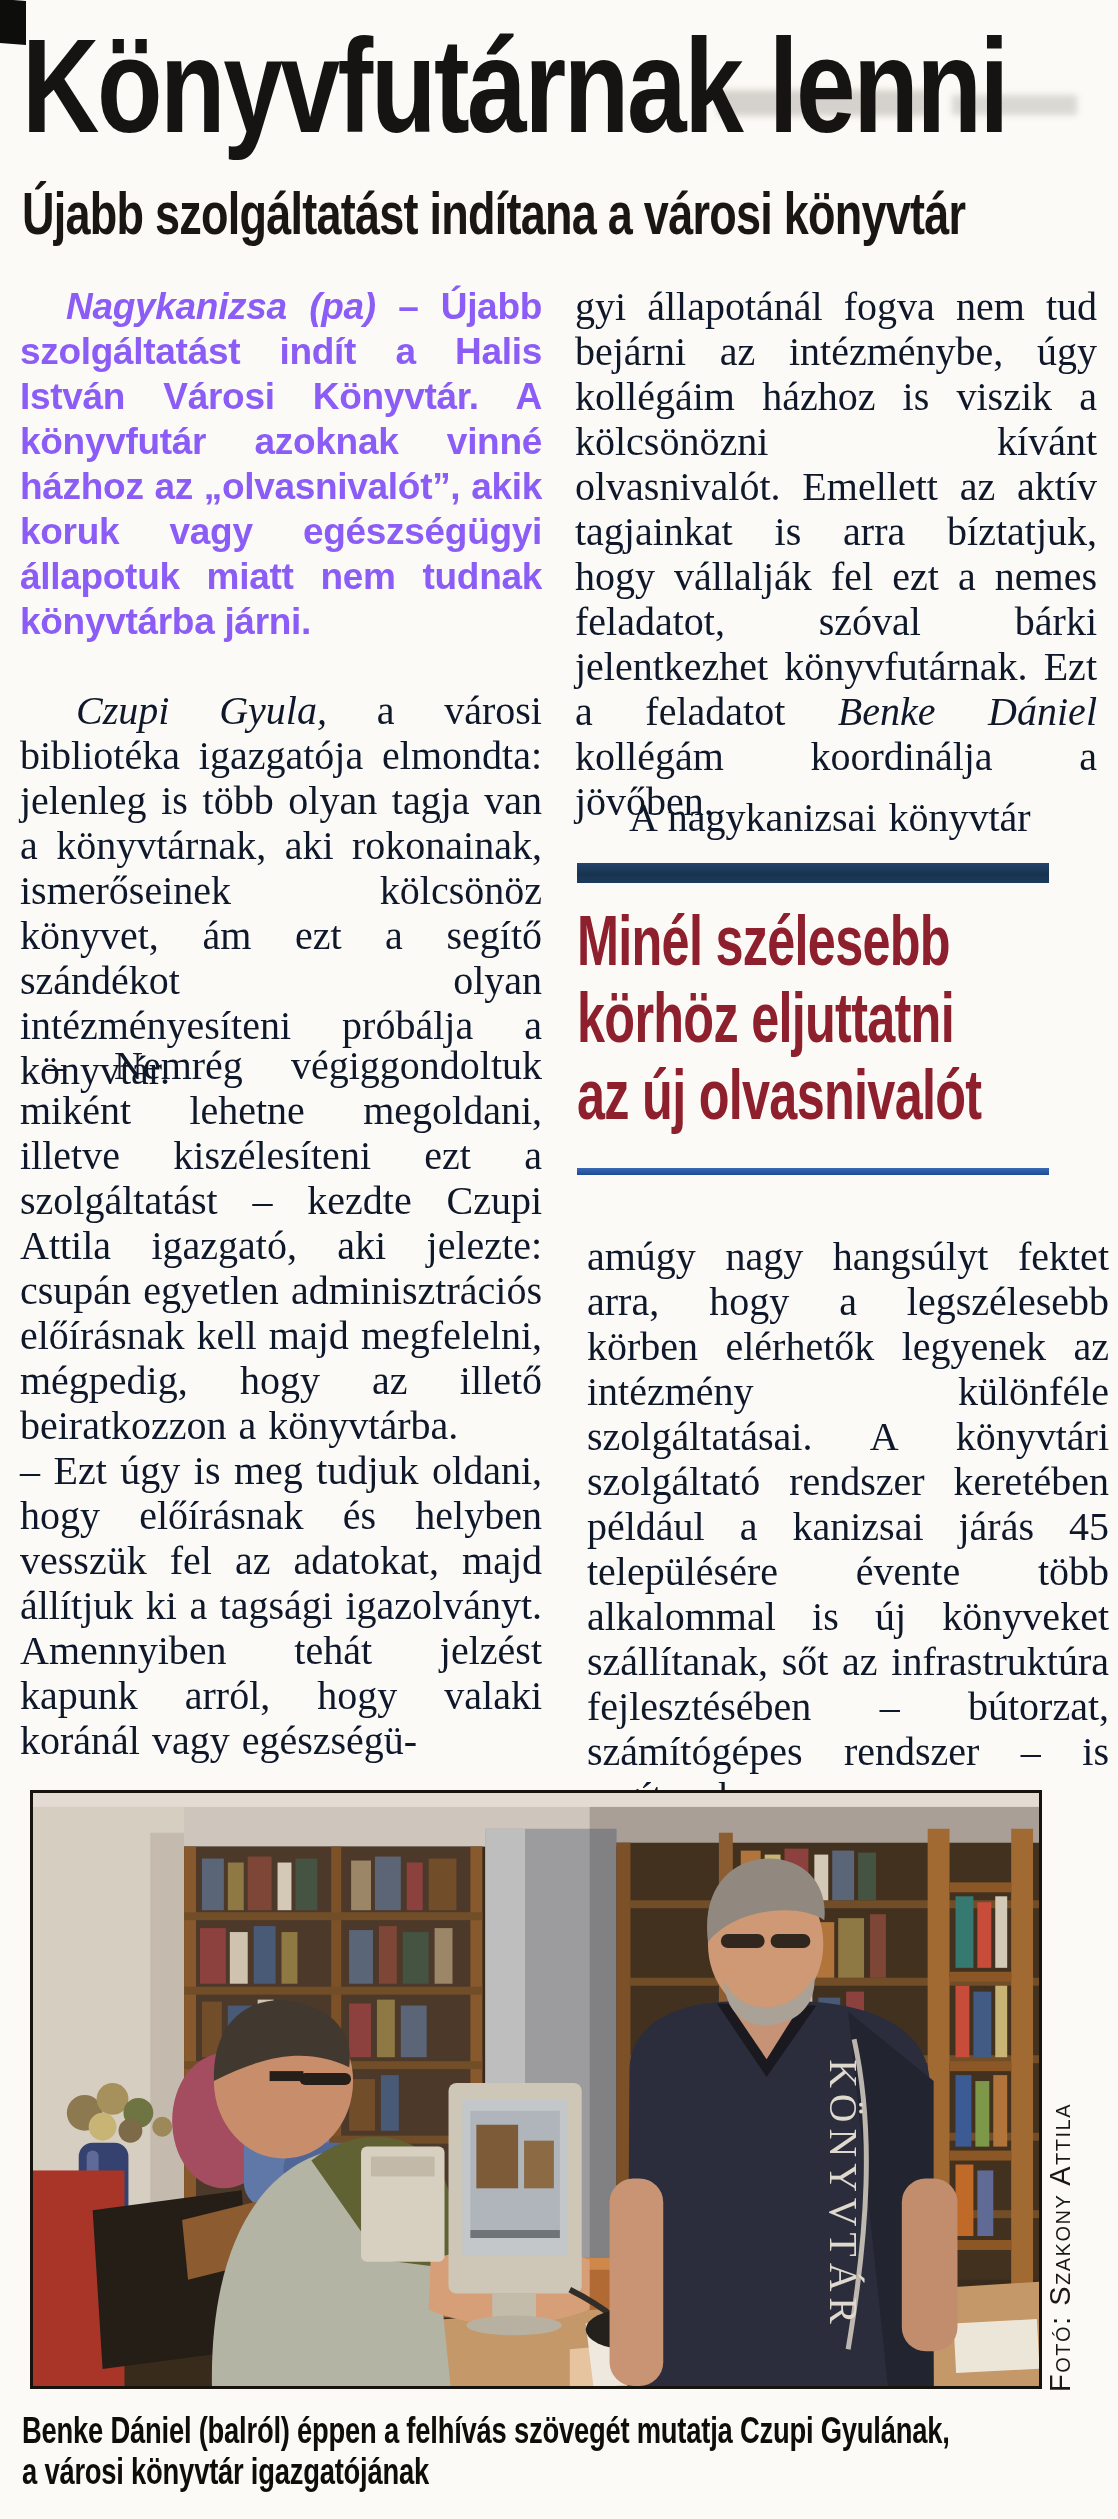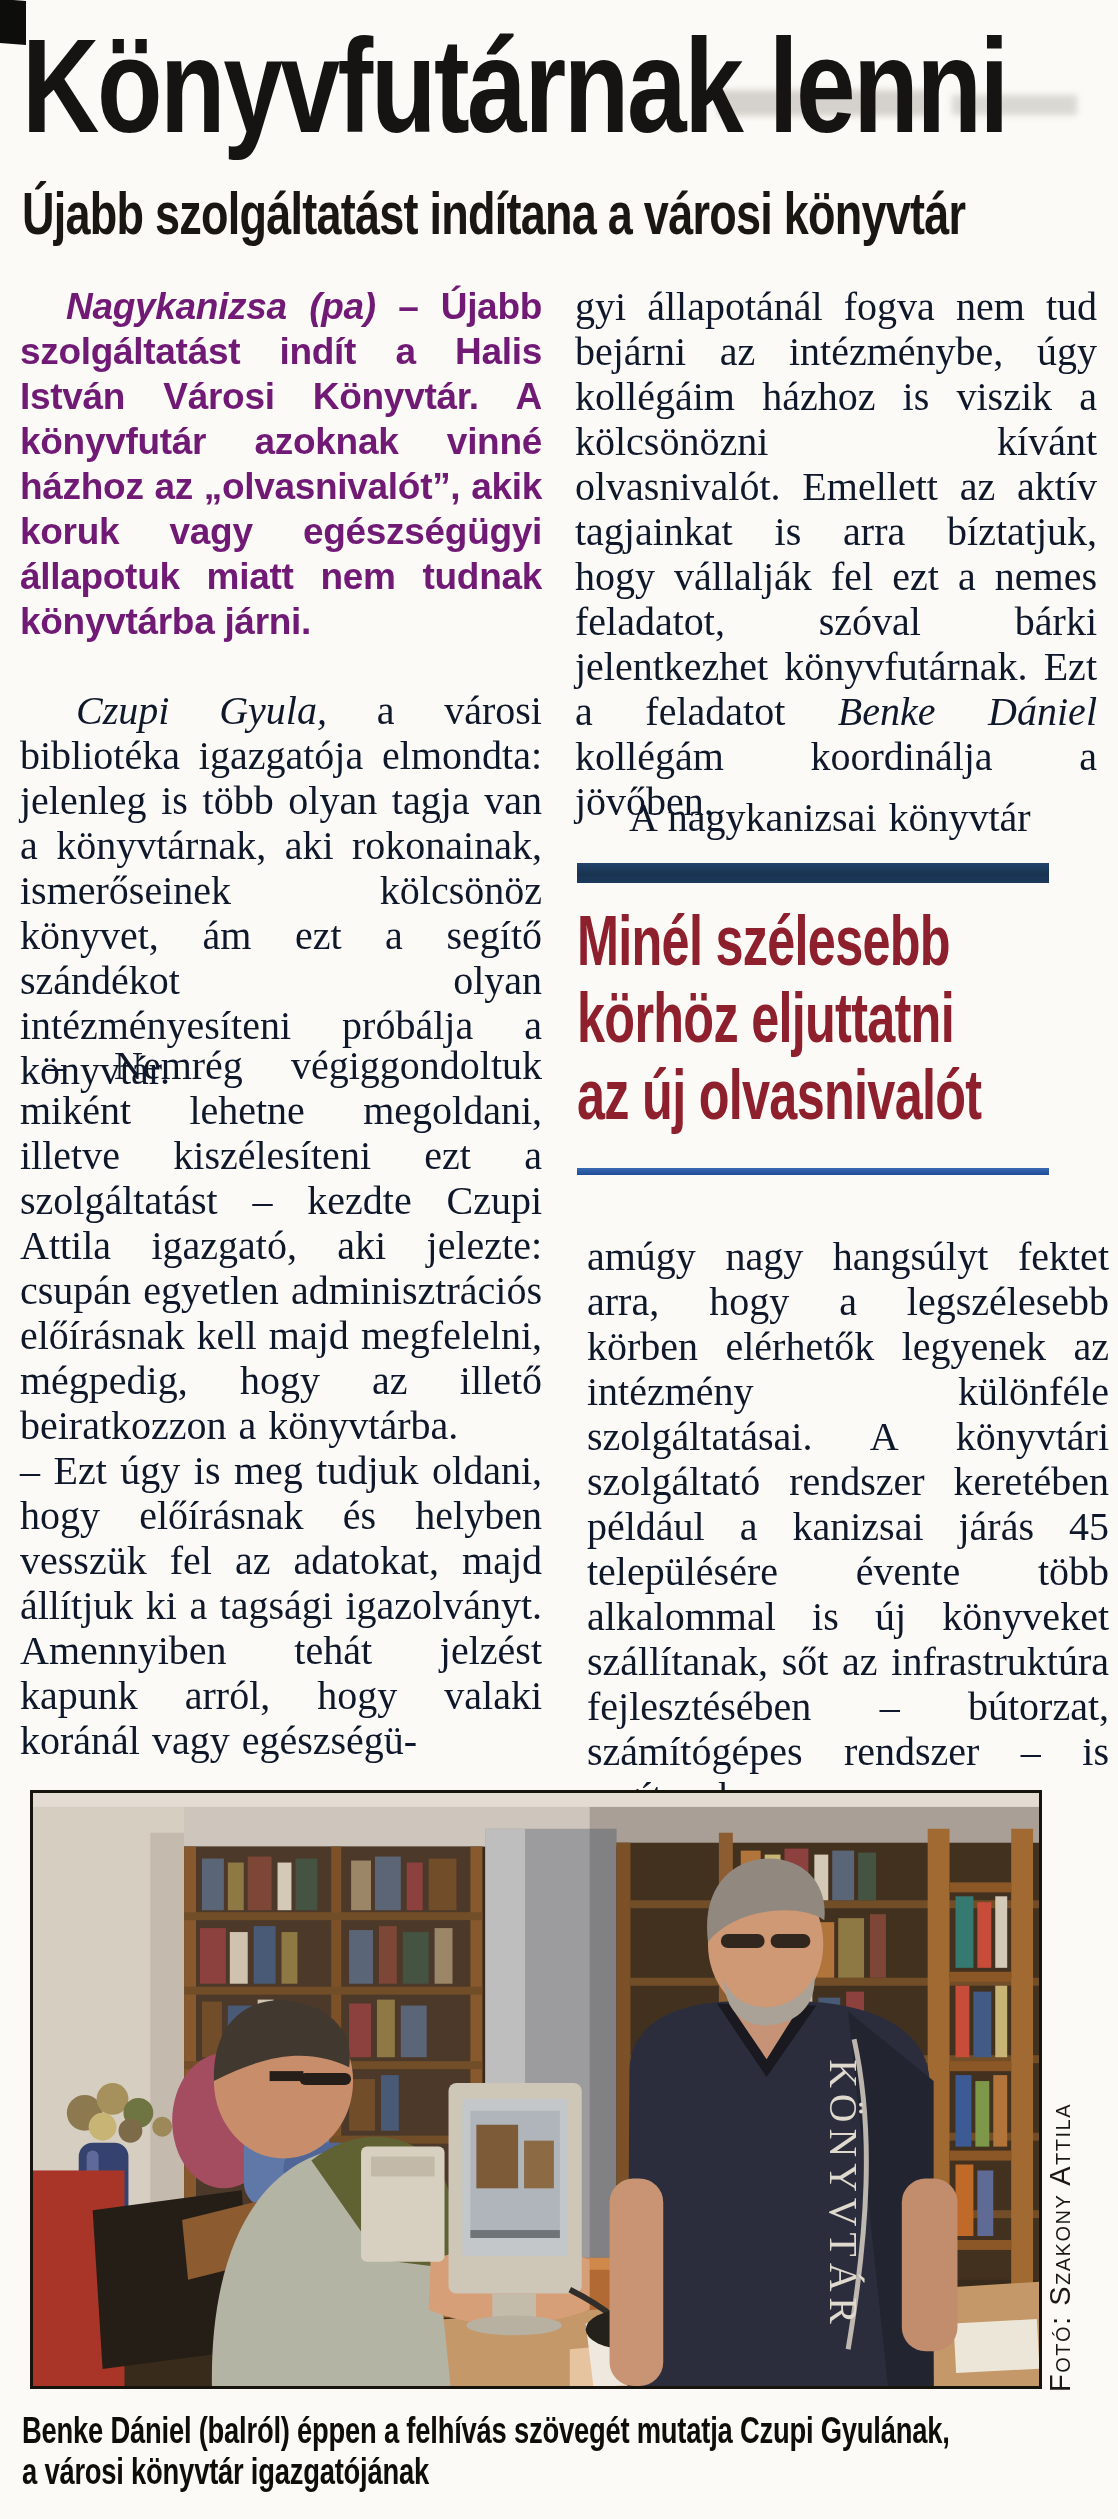--- a/index.html
+++ b/index.html
@@ -20,21 +20,21 @@
   .subtitle{
     left:22px;top:178px;width:1460px;
     font-weight:700;font-size:60px;line-height:72px;
     letter-spacing:-1px;color:#1a1713;
     transform:scaleX(0.75);transform-origin:0 0;white-space:nowrap;
   }
   .col{width:522px;text-align:justify;}
   .leadp{
     left:20px;top:284px;
     font-weight:700;font-size:37px;line-height:45px;
-    letter-spacing:-0.3px;color:#701a75;text-indent:46px;
+    letter-spacing:-0.3px;color:#8b5cf6;text-indent:46px;
   }
   .serif{
     font-family:Liberation Serif, serif;font-size:40px;line-height:45px;
     color:#0f172a;word-spacing:2px;
   }
   .ital{font-style:italic;}
   .p2{left:20px;top:688px;text-indent:56px;}
   .p3{left:20px;top:1043px;text-indent:26px;}
   .p3b{left:20px;top:1448px;}
   .p4{left:575px;top:284px;}

